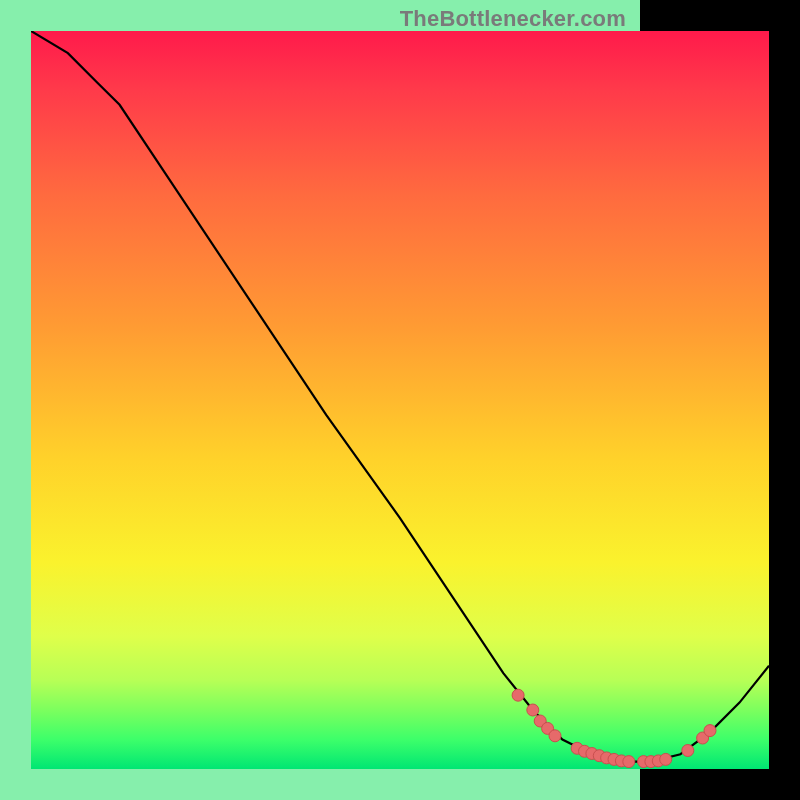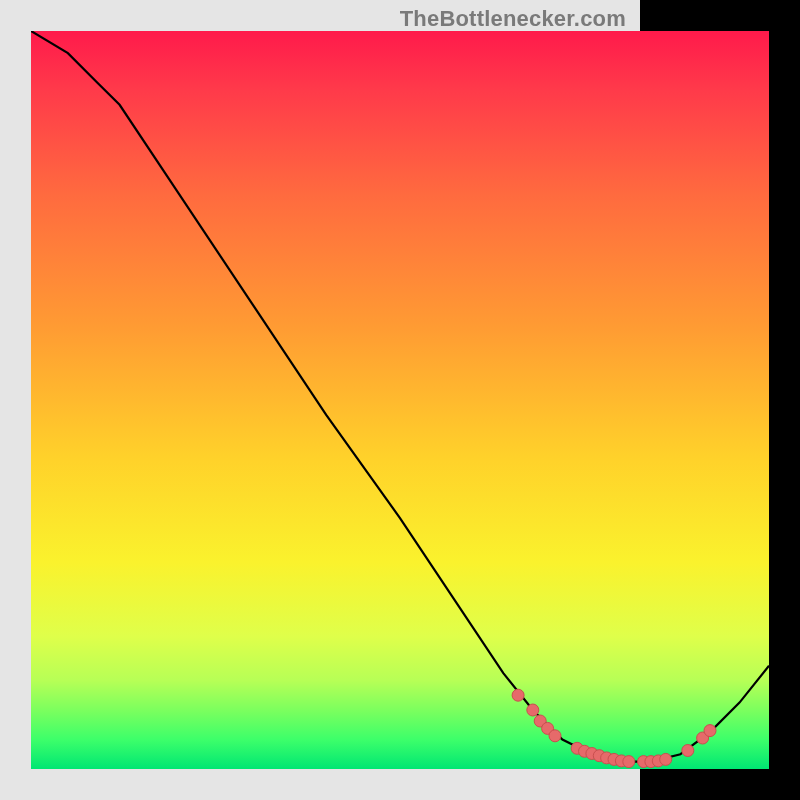--- a/index.html
+++ b/index.html
@@ -8,21 +8,21 @@
     width: 800px;
     height: 800px;
     background: #000000;
     overflow: hidden;
     font-family: Arial, Helvetica, sans-serif;
   }
   .frame {
     position: relative;
     width: 640px;
     height: 800px;
-    background: #e5e5e5;
+    background: #86efac;
   }
   .watermark {
     position: absolute;
     top: 6px;
     right: 14px;
     font-size: 22px;
     font-weight: 600;
     color: #7a7a7a;
     letter-spacing: 0.2px;
     z-index: 10;

